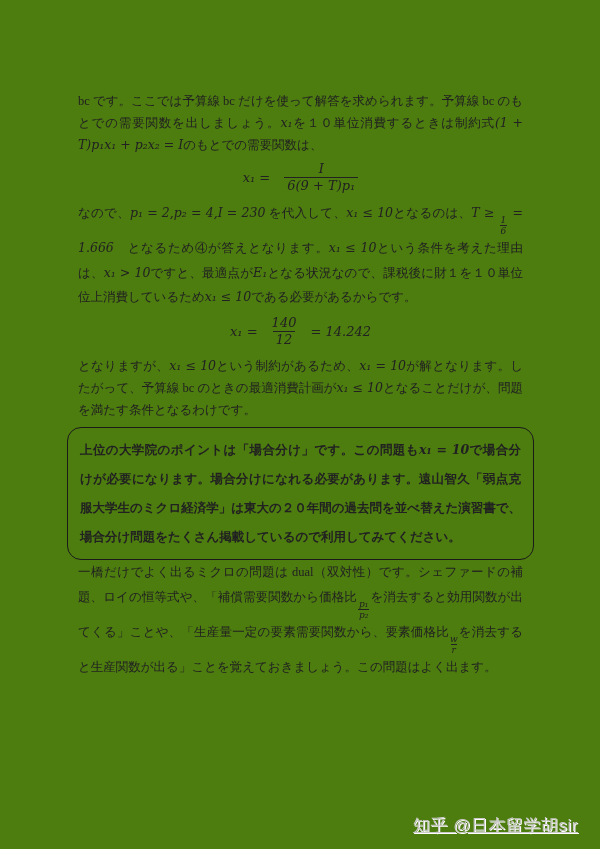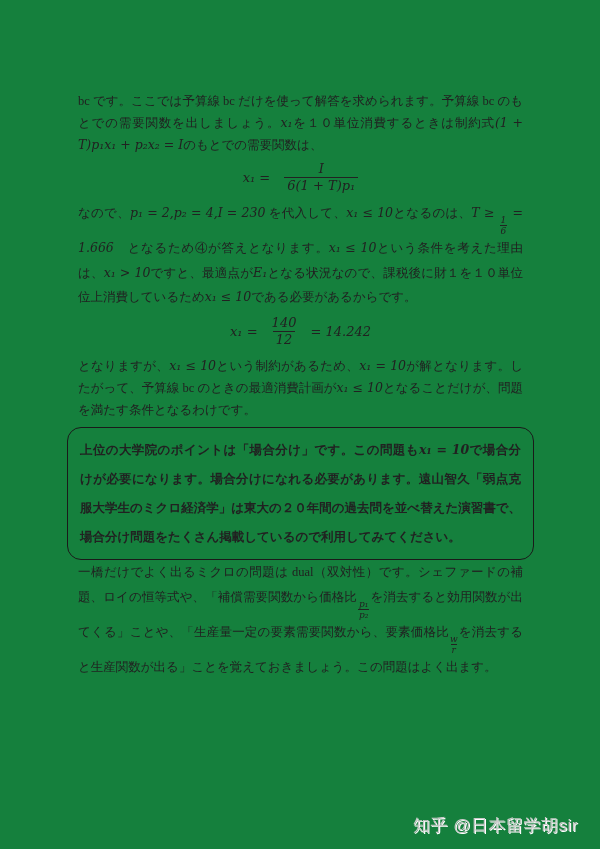--- a/index.html
+++ b/index.html
@@ -1,17 +1,17 @@
 <!DOCTYPE html>
 <html><head>
 <meta charset="utf-8">
 <style>
   html,body { margin:0; padding:0; background:#ffffff; }
   .page {
-    position:relative; width:600px; height:849px; background:#15803d;
+    position:relative; width:600px; height:849px; background:#4d7c0f;
     overflow:hidden;
     font-family:"Liberation Serif","DejaVu Serif",serif;
     color:#212121;
   }
   .doc {
     position:absolute; left:78px; top:90px; width:445px;
     font-size:12.5px; line-height:22px; text-align:justify;
   }
   .doc p { margin:0; }
   .math {
@@ -36,35 +36,36 @@
     line-height:29px;
     font-weight:bold;
   }
   .para5 { margin-top:30px; line-height:25px; }
   .watermark {
     position:absolute; right:22px; bottom:12px;
     font-family:"Liberation Sans","DejaVu Sans",sans-serif;
     font-size:17px; color:#c9c9c9; letter-spacing:0.5px;
     text-shadow:1px 1px 0 #ffffff;
     white-space:nowrap;
+    text-decoration:underline;
   }
 </style>
 </head>
 <body>
 
 <div class="page">
   <div class="doc">
 
     <p>bc です。ここでは予算線 bc だけを使って解答を求められます。予算線 bc のもとでの需要関数を出しましょう。<span class="math">x₁</span>を１０単位消費するときは制約式<span class="math">(1 + T)p₁x₁ + p₂x₂ = I</span>のもとでの需要関数は、</p>
 
     <div class="formula">
       <span class="math">x₁ =</span>
       <span class="bigfrac">
           <span class="num math">I</span>
-          <span class="den math">6(1 + T)p₁</span>
+          <span class="den math">6(9 + T)p₁</span>
         </span>
     </div>
 
     <p class="para-wide">なので、<span class="math">p₁ = 2,p₂ = 4,I = 230</span> を代入して、<span class="math">x₁ ≤ 10</span>となるのは、<span class="math">T ≥ </span><span class="frac math">
           <span class="num">1</span>
           <span class="den">6</span>
         </span><span class="math"> = 1.666</span>　となるため④が答えとなります。<span class="math">x₁ ≤ 10</span>という条件を考えた理由は、<span class="math">x₁ &gt; 10</span>ですと、最適点が<span class="math">E₁</span>となる状況なので、課税後に財１を１０単位位上消費しているため<span class="math">x₁ ≤ 10</span>である必要があるからです。</p>
 
 
     <div class="formula">

